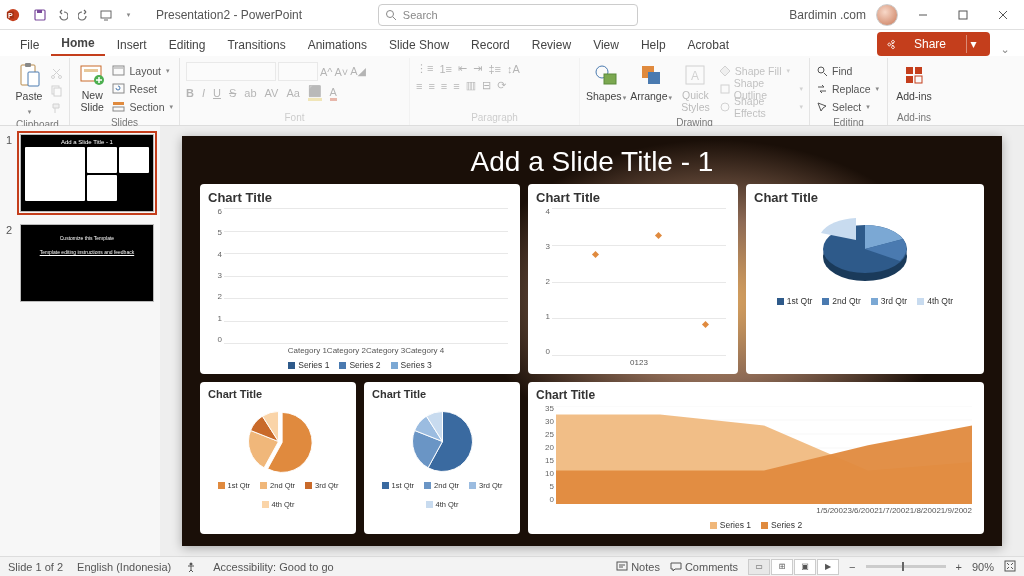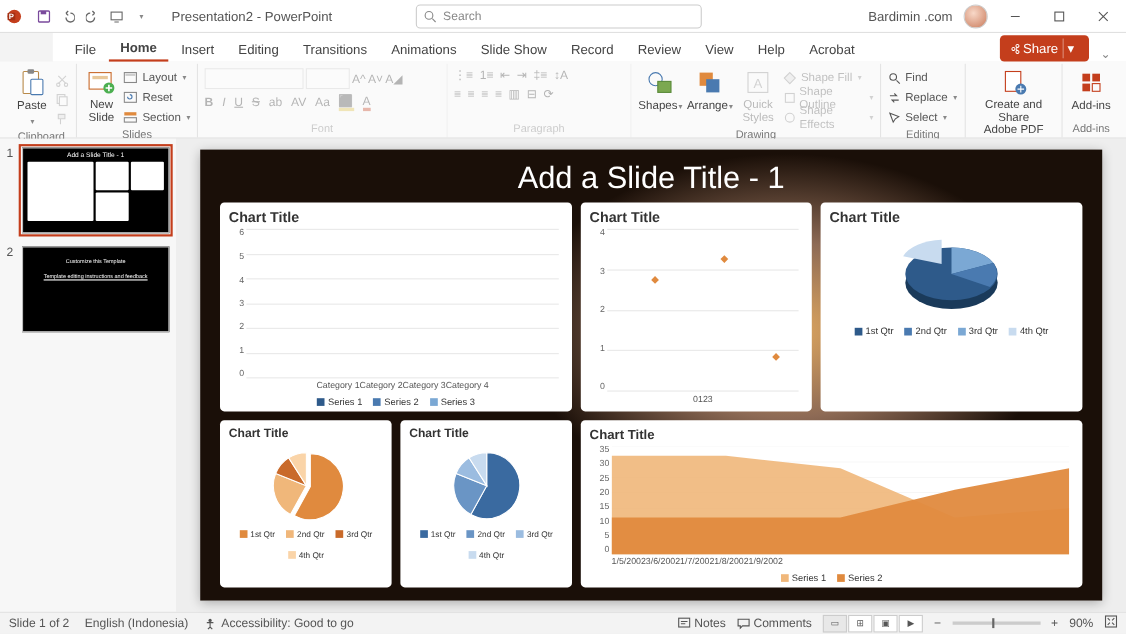--- a/index.html
+++ b/index.html
@@ -13,24 +13,24 @@
 .tb-qa-btn { width: 20px; height: 20px; display: flex; align-items: center; justify-content: center; color: #666; }
 .tb-title { margin-left: 12px; color: #555; font-size: 12px; }
 .tb-search { flex: 0 0 260px; margin: 0 auto; height: 22px; border: 1px solid #ccc; border-radius: 4px; display: flex; align-items: center; padding: 0 6px; color: #888; }
 .tb-search svg { margin-right: 6px; }
 .tb-right { display: flex; align-items: center; gap: 10px; margin-left: auto; }
 .tb-user { font-size: 12px; color: #555; }
 .avatar { width: 22px; height: 22px; border-radius: 50%; background: radial-gradient(circle at 40% 35%, #f8d8c8, #c97a5a); border: 1px solid #ccc; }
 .win-btn { width: 30px; height: 26px; display: flex; align-items: center; justify-content: center; color: #555; }
 
 
-.tabs { height: 26px; background: #fff; display: flex; align-items: flex-end; padding: 0 10px; gap: 2px; margin-left: 48px; }
+.tabs { height: 26px; background: #fff; display: flex; align-items: flex-end; padding: 0 10px; gap: 2px; }
 .tab { padding: 5px 10px 4px; font-size: 12px; color: #444; cursor: pointer; }
 .tab.active { font-weight: 600; border-bottom: 2px solid #c43e1c; }
-.share-btn { margin-left: auto; background: #c43e1c; color: #fff; padding: 3px 10px; border-radius: 4px; font-size: 12px; display: flex; align-items: center; gap: 0; }
+.share-btn { margin-left: auto; background: #c43e1c; color: #fff; padding: 3px 10px; border-radius: 4px; font-size: 12px; display: flex; align-items: center; gap: 16px; }
 .share-chev { width: 14px; height: 18px; border-left: 1px solid rgba(255,255,255,.4); margin-left: 4px; display: flex; align-items: center; justify-content: center; }
 
 
 .ribbon { height: 70px; background: #fafafa; border-bottom: 1px solid #ddd; display: flex; padding: 2px 6px 0; }
 .rgroup { display: flex; flex-direction: column; border-right: 1px solid #e4e4e4; padding: 0 6px; }
 .rgroup-body { flex: 1; display: flex; align-items: flex-start; gap: 4px; padding-top: 4px; }
 .rgroup-label { text-align: center; font-size: 10px; color: #777; padding: 2px 0; }
 .rbtn-lg { display: flex; flex-direction: column; align-items: center; width: 42px; font-size: 10.5px; color: #444; gap: 2px; }
 .rbtn-lg .pic { width: 28px; height: 26px; display: flex; align-items: center; justify-content: center; }
 .rbtn-sm { display: flex; align-items: center; gap: 4px; font-size: 10.5px; color: #555; height: 17px; }
@@ -380,36 +380,20 @@
             <svg width="12" height="12">
               <path d="M2 2l3 8 2-3 3-2z" fill="none" stroke="#555"></path>
             </svg>
             <span>Select</span>
           </div>
     </div>
       </div>
     <div class="rgroup-label">Editing</div>
   </div>
 
-  <div class="rgroup" style="width:88px">
-    <div class="rgroup-body">
-        <div class="rbtn-lg" style="width:80px">
-          <div class="pic">
-            <svg width="24" height="24">
-              <rect x="4" y="2" width="14" height="18" fill="#fff" stroke="#c43e1c"></rect>
-              <circle cx="18" cy="18" r="5" fill="#4a7ab0"></circle>
-              <path d="M18 15v6M15 18h6" stroke="#fff"></path>
-            </svg>
-          </div>
-          <span style="white-space:pre-line;text-align:center;line-height:1.1">Create and Share
-Adobe PDF</span>
-        </div>
-      </div>
-    <div class="rgroup-label">Adobe Acrobat</div>
-  </div>
 
   <div class="rgroup" style="width:52px;border-right:none">
     <div class="rgroup-body">
         <div class="rbtn-lg">
           <div class="pic">
             <svg width="22" height="22">
               <rect x="3" y="3" width="7" height="7" fill="#c43e1c"></rect>
               <rect x="12" y="3" width="7" height="7" fill="#c43e1c"></rect>
               <rect x="3" y="12" width="7" height="7" fill="#c43e1c"></rect>
               <rect x="12" y="12" width="7" height="7" fill="none" stroke="#c43e1c"></rect>
@@ -654,21 +638,21 @@
                 <line x1="0" x2="100" y1="85.71428571428572" y2="85.71428571428572" stroke="#eee" stroke-width="0.5"></line>
                 <line x1="0" x2="100" y1="71.42857142857143" y2="71.42857142857143" stroke="#eee" stroke-width="0.5"></line>
                 <line x1="0" x2="100" y1="57.142857142857146" y2="57.142857142857146" stroke="#eee" stroke-width="0.5"></line>
                 <line x1="0" x2="100" y1="42.85714285714286" y2="42.85714285714286" stroke="#eee" stroke-width="0.5"></line>
                 <line x1="0" x2="100" y1="28.57142857142857" y2="28.57142857142857" stroke="#eee" stroke-width="0.5"></line>
                 <line x1="0" x2="100" y1="14.285714285714292" y2="14.285714285714292" stroke="#eee" stroke-width="0.5"></line>
                 <line x1="0" x2="100" y1="0" y2="0" stroke="#eee" stroke-width="0.5"></line>
                 <path d="M0 100 L0 8.57142857142857 L25 8.57142857142857 L50 20 L75 65.71428571428572 L100 57.142857142857146 L100 100 Z" fill="#f0b77a" opacity="0.9"></path>
                 <path d="M0 100 L0 65.71428571428572 L25 65.71428571428572 L50 65.71428571428572 L75 40 L100 20 L100 100 Z" fill="#e08a3e" opacity="0.95"></path>
               </svg>
-            <div class="cat-labels" style="left:20px;justify-content:flex-start" id="area-x">
+            <div class="cat-labels" style="left:20px;justify-content:flex-end" id="area-x">
                 <span>1/5/2002</span>
                 <span>3/6/2002</span>
                 <span>1/7/2002</span>
                 <span>1/8/2002</span>
                 <span>1/9/2002</span>
               </div>
           </div>
           <div class="legend">
             <span>
                 <i class="sw" style="background:#f0b77a"></i>
@@ -682,21 +666,21 @@
         </div>
 
       </div>
     </div>
   </div>
 </div>
 
 <div class="status">
   <span>Slide 1 of 2</span>
   <span>English (Indonesia)</span>
-  <span style="display:flex;align-items:flex-start;gap:4px">
+  <span style="display:flex;align-items:flex-start;gap:16px">
       <svg width="12" height="12">
         <circle cx="6" cy="3" r="1.5" fill="#555"></circle>
         <path d="M3 5h6M6 5v4M4 11l2-2 2 2" stroke="#555" fill="none"></path>
       </svg>
       <span>Accessibility: Good to go</span>
     </span>
   <div class="right">
     <span style="display:flex;gap:3px">
         <svg width="12" height="12">
           <rect x="1" y="1" width="10" height="8" fill="none" stroke="#555"></rect>

